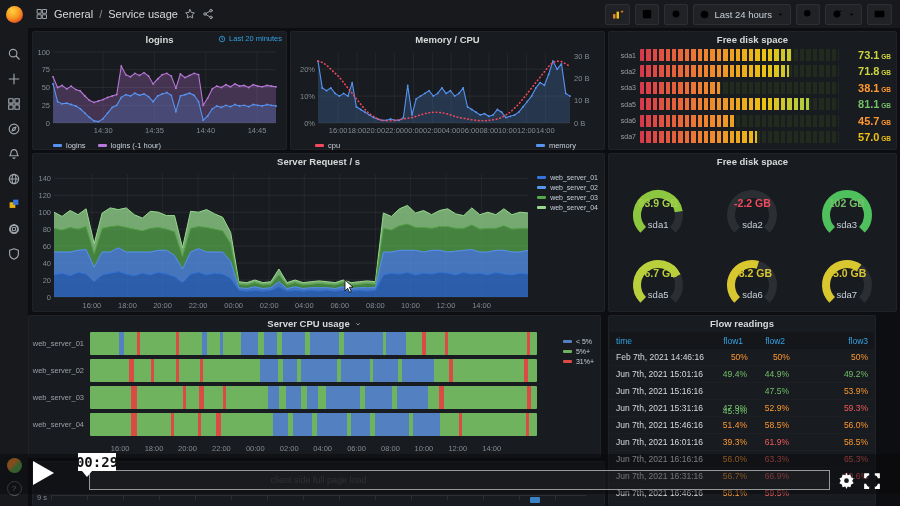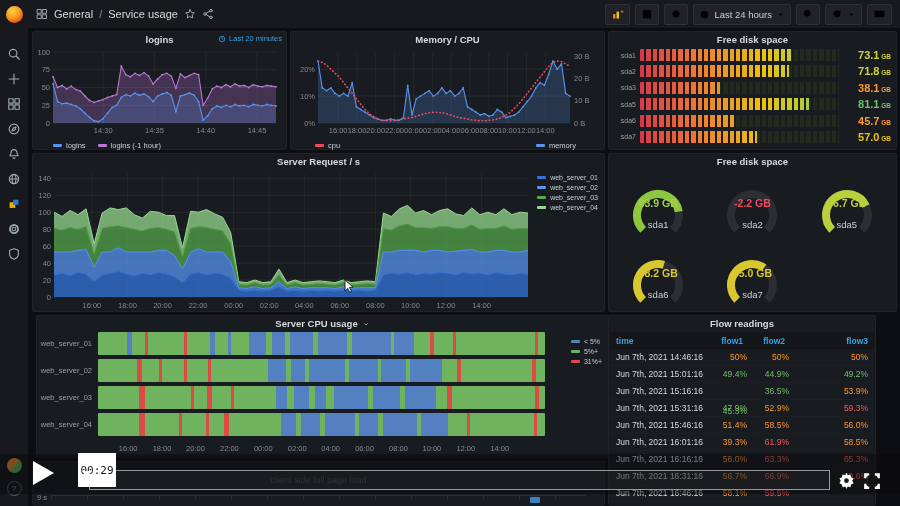--- a/index.html
+++ b/index.html
@@ -56,37 +56,37 @@
   .bg-val{width:52px;text-align:right;font-size:11px;font-weight:700;flex:none;}
   .bg-val small{font-size:6.5px;font-weight:700;}
   
   .gg-grid{position:absolute;left:2px;top:17px;right:2px;display:grid;grid-template-columns:1fr 1fr 1fr;row-gap:4px;}
   .gg-cell{position:relative;height:66px;display:flex;flex-direction:column;align-items:center;justify-content:flex-end;}
   .gg-val{position:absolute;top:26px;width:100%;text-align:center;font-size:10.5px;font-weight:700;}
   .gg-label{position:absolute;top:48px;width:100%;text-align:center;font-size:9.5px;color:#c7d0d9;}
   
   .tbl{position:absolute;left:1px;right:1px;top:16px;font-size:8.5px;}
   .tbl-head,.tbl-row{display:flex;align-items:center;height:16px;padding:0 6px;}
-  .tbl-head{background:#141619;color:#35a2e5;font-weight:700;height:17px;}
+  .tbl-head{background:#141619;color:#35a2e5;font-weight:400;height:17px;}
   .tbl-row{border-bottom:1px solid #1d1f23;color:#d8d9da;}
   .c-time{flex:1;text-align:left;white-space:nowrap;}
   .c-f1{width:44px;text-align:right;flex:none;}
   .c-f2{width:42px;text-align:right;flex:none;}
   .c-f3{flex:1;text-align:right;}
   
   .partial-title{text-align:center;font-size:9px;color:rgba(200,200,200,0.25);margin-top:13px;}
   .partial-axis{position:absolute;left:18px;right:18px;bottom:6px;border-top:1px solid #2a2d31;height:4px;
     background:repeating-linear-gradient(90deg,#2a2d31 0 1px,transparent 1px 36px);}
   .partial-ytick{position:absolute;left:4px;bottom:4px;font-size:7.5px;color:#848b94;}
   
   .scrim{position:absolute;left:0;top:454px;width:900px;height:40px;background:rgba(8,9,11,0.45);z-index:8;}
   .play-btn{position:absolute;left:33px;top:461px;width:0;height:0;z-index:10;
     border-left:21px solid #fff;border-top:12px solid transparent;border-bottom:12px solid transparent;}
-  .ts-bubble{position:absolute;left:78px;top:453px;width:38px;height:34px;background:#fff;color:#111;
-    font-family:"DejaVu Sans Mono","Liberation Mono",monospace;font-size:11px;font-weight:400;
+  .ts-bubble{position:absolute;left:78px;top:453px;width:38px;height:18px;background:#fff;color:#111;
+    font-family:"DejaVu Sans Mono","Liberation Mono",monospace;font-size:14px;font-weight:700;
     display:flex;align-items:center;justify-content:center;z-index:10;}
   .ts-bubble::after{content:"";position:absolute;left:4px;top:18px;border-left:5px solid transparent;
     border-right:5px solid transparent;border-top:6px solid #fff;}
   .seekbar{position:absolute;left:89px;top:470px;width:741px;height:20px;z-index:9;
     border:1px solid rgba(255,255,255,0.55);background:rgba(70,70,70,0.18);box-sizing:border-box;}
   .vc-icon{position:absolute;z-index:10;}
   .vc-icon svg{stroke:#fff;fill:#fff;}
   .ann-marker{position:absolute;left:530px;top:497px;width:10px;height:6px;background:#3b82c4;border-radius:1px;z-index:2;}
   .cursor{position:absolute;left:344px;top:279px;z-index:12;}
 </style>
@@ -636,20 +636,28 @@
           <div class="gg-cell">
             <svg width="84" height="50">
               <path d="M27.15 42.85A21 21 0 1 1 56.85 42.85" fill="none" stroke="#2b2f34" stroke-width="8"></path>
             </svg>
             <div class="gg-val" style="color: rgb(242, 73, 92);">-2.2 GB</div>
             <div class="gg-label">sda2</div>
           </div>
           <div class="gg-cell">
             <svg width="84" height="50">
               <path d="M27.15 42.85A21 21 0 1 1 56.85 42.85" fill="none" stroke="#2b2f34" stroke-width="8"></path>
+              <path d="M27.15 42.85A21 21 0 1 1 56.92 42.78" fill="none" stroke="#4fc15c" stroke-width="8"></path>
+            </svg>
+            <div class="gg-val" style="color: rgb(115, 191, 105);">102 GB</div>
+            <div class="gg-label">sda3</div>
+          </div>
+          <div class="gg-cell">
+            <svg width="84" height="50">
+              <path d="M27.15 42.85A21 21 0 1 1 56.85 42.85" fill="none" stroke="#2b2f34" stroke-width="8"></path>
               <path d="M27.15 42.85A21 21 0 1 1 61.00 19.06" fill="none" stroke="#b9cf3c" stroke-width="8"></path>
             </svg>
             <div class="gg-val" style="color: rgb(185, 207, 60);">76.7 GB</div>
             <div class="gg-label">sda5</div>
           </div>
           <div class="gg-cell">
             <svg width="84" height="50">
               <path d="M27.15 42.85A21 21 0 1 1 56.85 42.85" fill="none" stroke="#2b2f34" stroke-width="8"></path>
               <path d="M27.15 42.85A21 21 0 0 1 47.86 7.83" fill="none" stroke="#d9c730" stroke-width="8"></path>
             </svg>
@@ -660,21 +668,21 @@
             <svg width="84" height="50">
               <path d="M27.15 42.85A21 21 0 1 1 56.85 42.85" fill="none" stroke="#2b2f34" stroke-width="8"></path>
               <path d="M27.15 42.85A21 21 0 0 1 54.08 10.82" fill="none" stroke="#d9c730" stroke-width="8"></path>
             </svg>
             <div class="gg-val" style="color: rgb(217, 199, 48);">65.0 GB</div>
             <div class="gg-label">sda7</div>
           </div>
         </div>
     </div>
 
-    <div class="panel" style="left:8px;top:287px;width:573px;height:143px;border-bottom:none">
+    <div class="panel" style="left:0;top:287px;width:573px;height:143px;border-bottom:none">
       <div class="ptitle">
         <span>Server CPU usage</span>
         <svg width="8" height="8" viewBox="0 0 16 16" stroke="#9aa0a6" fill="none" stroke-width="1.8">
             <path d="M4.5 6.5L8 10l3.5-3.5"></path>
           </svg>
       </div>
       <div class="hm-rows" id="hm-rows">
           <div class="hm-row">
             <span class="hm-label">web_server_01</span>
             <div class="hm-bar">
@@ -833,35 +841,35 @@
     <div class="panel" style="left:580px;top:287px;width:268px;height:191px;border-bottom:none">
       <div class="ptitle">Flow readings</div>
       <div class="tbl" id="flow-table">
           <div class="tbl-head">
             <span class="c-time">time</span>
             <span class="c-f1">flow1</span>
             <span class="c-f2">flow2</span>
             <span class="c-f3">flow3</span>
           </div>
           <div class="tbl-row">
-            <span class="c-time">Jun 7th, 2021 14:46:16</span>
+            <span class="c-time">Feb 7th, 2021 14:46:16</span>
             <span class="c-f1" style="color: rgb(255, 152, 48);">50%</span>
             <span class="c-f2" style="color: rgb(255, 152, 48);">50%</span>
             <span class="c-f3" style="color: rgb(255, 152, 48);">50%</span>
           </div>
           <div class="tbl-row">
             <span class="c-time">Jun 7th, 2021 15:01:16</span>
             <span class="c-f1" style="color: rgb(115, 191, 105);">49.4%</span>
             <span class="c-f2" style="color: rgb(115, 191, 105);">44.9%</span>
             <span class="c-f3" style="color: rgb(115, 191, 105);">49.2%</span>
           </div>
           <div class="tbl-row">
             <span class="c-time">Jun 7th, 2021 15:16:16</span>
             <span class="c-f1" style="color: rgb(115, 191, 105); margin-top: 40px;">45.3%</span>
-            <span class="c-f2" style="color: rgb(115, 191, 105);">36.5%</span>
+            <span class="c-f2" style="color: rgb(115, 191, 105);">47.5%</span>
             <span class="c-f3" style="color: rgb(255, 152, 48);">53.9%</span>
           </div>
           <div class="tbl-row">
             <span class="c-time">Jun 7th, 2021 15:31:16</span>
             <span class="c-f1" style="color: rgb(115, 191, 105);">47.9%</span>
             <span class="c-f2" style="color: rgb(255, 152, 48);">52.9%</span>
             <span class="c-f3" style="color: rgb(242, 92, 92);">59.3%</span>
           </div>
           <div class="tbl-row">
             <span class="c-time">Jun 7th, 2021 15:46:16</span>

